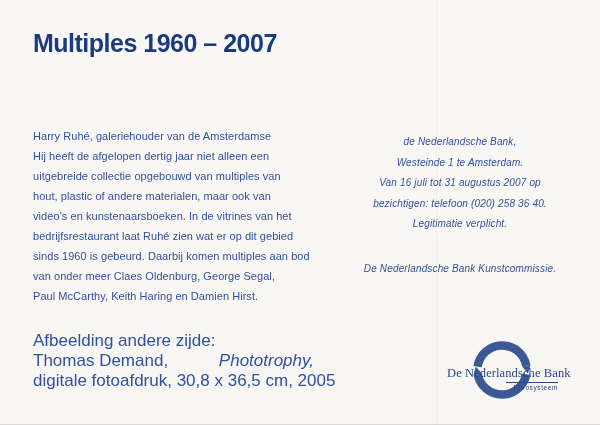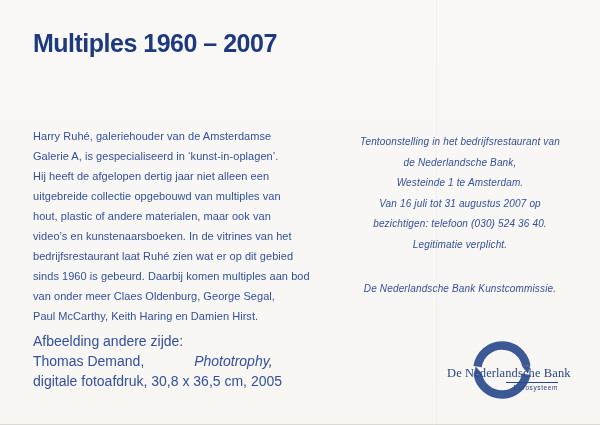--- a/index.html
+++ b/index.html
@@ -47,21 +47,21 @@
     line-height: 20px;
     white-space: nowrap;
     letter-spacing: 0.05px;
   }
   .caption {
     position: absolute;
     left: 33px; top: 331px;
     color: #32509c;
   }
   .caption .cline {
-    font-size: 14px;
+    font-size: 17px;
     line-height: 20px;
     white-space: nowrap;
   }
   .caption .italic { font-style: italic; margin-left: 46px; }
   .right-col {
     position: absolute;
     left: 340px; top: 132px;
     width: 240px;
     text-align: center;
     color: #32509c;
@@ -119,43 +119,41 @@
 </head>
 <body>
 
 <div class="card">
   <div class="fold-line"></div>
 
   <h1 class="title">Multiples 1960 – 2007</h1>
 
   <div class="left-col">
     <div class="pline">Harry Ruhé, galeriehouder van de Amsterdamse</div>
-    <div class="pline">Galerie A, is gespecialiseerd in ‘kunst-in-oplagen’.</div>
     <div class="pline">Hij heeft de afgelopen dertig jaar niet alleen een</div>
     <div class="pline">uitgebreide collectie opgebouwd van multiples van</div>
     <div class="pline">hout, plastic of andere materialen, maar ook van</div>
     <div class="pline">video’s en kunstenaarsboeken. In de vitrines van het</div>
     <div class="pline">bedrijfsrestaurant laat Ruhé zien wat er op dit gebied</div>
     <div class="pline">sinds 1960 is gebeurd. Daarbij komen multiples aan bod</div>
     <div class="pline">van onder meer Claes Oldenburg, George Segal,</div>
     <div class="pline">Paul McCarthy, Keith Haring en Damien Hirst.</div>
   </div>
 
   <div class="caption">
     <div class="cline">Afbeelding andere zijde:</div>
     <div class="cline"><span>Thomas Demand, </span><span class="italic">Phototrophy,</span></div>
     <div class="cline">digitale fotoafdruk, 30,8 x 36,5 cm, 2005</div>
   </div>
 
   <div class="right-col">
-    <div class="rline">Tentoonstelling in het bedrijfsrestaurant van</div>
     <div class="rline">de Nederlandsche Bank,</div>
     <div class="rline">Westeinde 1 te Amsterdam.</div>
     <div class="rline">Van 16 juli tot 31 augustus 2007 op</div>
-    <div class="rline">bezichtigen: telefoon (030) 524 36 40.</div>
+    <div class="rline">bezichtigen: telefoon (020) 258 36 40.</div>
     <div class="rline">Legitimatie verplicht.</div>
     <div class="committee">De Nederlandsche Bank Kunstcommissie.</div>
   </div>
 
   <div class="dnb-logo">
     <svg class="dnb-swirl" viewBox="0 0 114 104" xmlns="http://www.w3.org/2000/svg">
 
       <path d="M 19.4 46.7 A 38 38 0 0 1 94.4 45.4" fill="none" stroke="#3c5895" stroke-width="13"></path>
       <polygon points="100.8,44.2 88,46.5 97,57.5" fill="#3c5895"></polygon>
 

